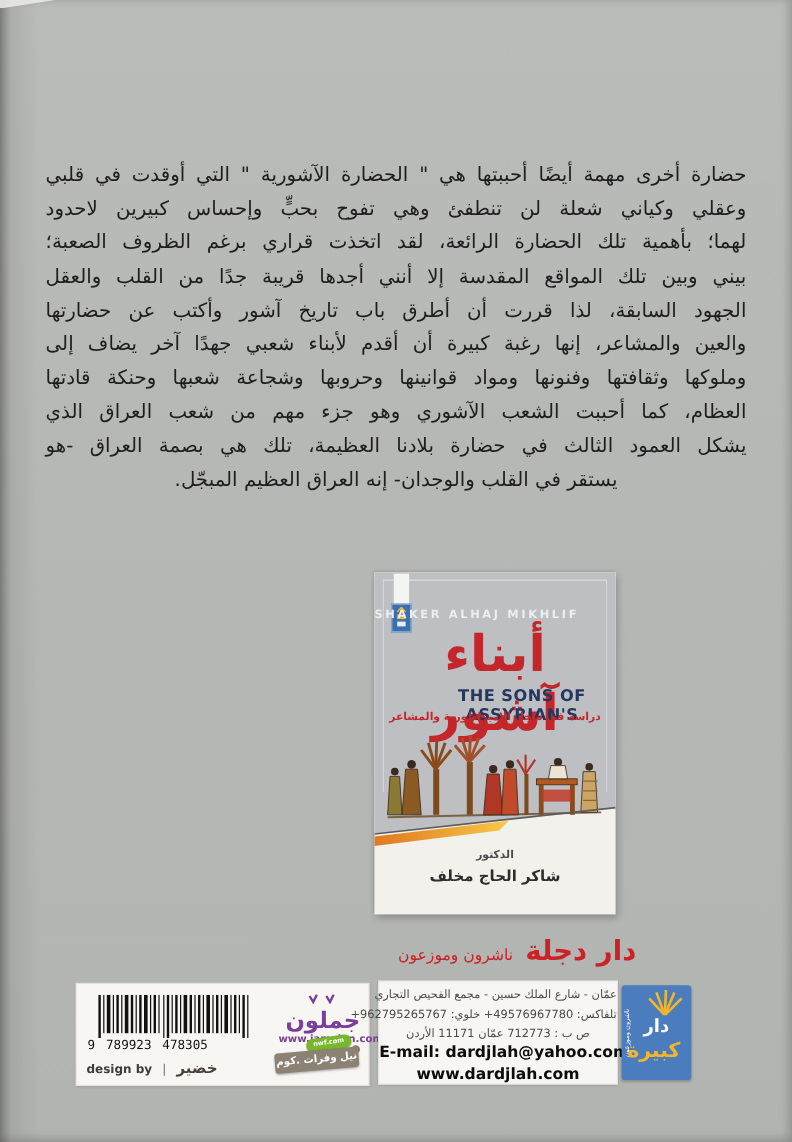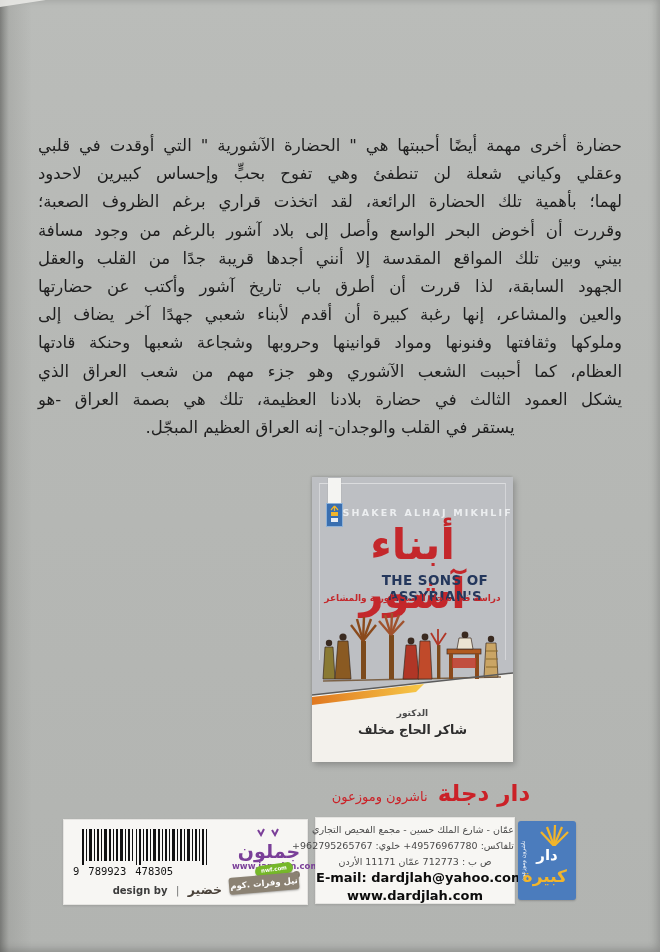--- a/index.html
+++ b/index.html
@@ -40,21 +40,21 @@
   }
   .cover-faint-border {
     position:absolute; left:7px; top:6px; right:7px; height:62%;
     border-top:1px solid rgba(255,255,255,.45);
     border-left:1px solid rgba(255,255,255,.35);
     border-right:1px solid rgba(255,255,255,.35);
   }
   .ribbon { position:absolute; left:16px; top:1px; width:13px; height:26px; background:#f4f4f2; box-shadow:0 0 1px rgba(0,0,0,.2); }
   .ribbon-logo { position:absolute; left:14px; top:26px; width:17px; height:24px; background:#3a6fb0; border:1px solid #8fb2d8; }
   .cover-author-en {
-    position:absolute; left:0; right:0; top:30px; text-align:right;
+    position:absolute; left:0; right:0; top:30px; text-align:left;
     color:#eceef0; font-size:9.5px; letter-spacing:2.2px; font-weight:bold;
   }
   .cover-title-ar {
     position:absolute; left:0; right:0; top:43px; text-align:center; direction:rtl;
     color:#c4272b; font-size:42px; font-weight:bold;
   }
   .cover-title-en {
     position:absolute; left:0; right:0; top:95px; text-align:center;
     color:#24375c; font-size:13.5px; font-weight:bold; letter-spacing:.4px;padding-left:45px;
   }
@@ -91,21 +91,21 @@
 
   
   .barcode { position:absolute; left:8px; top:9px; width:142px; height:50px; }
   .barcode svg { display:block; }
   .barcode-digits {
     position:absolute; left:0; top:36px; width:142px; display:flex;
     font-family:"DejaVu Sans Mono", monospace; font-size:10.5px; color:#111;
     justify-content:flex-start; gap:9px; padding-left:1px; background:transparent;
   }
   .designby {
-    position:absolute; left:8px; top:62px; width:150px; text-align:right;
+    position:absolute; left:8px; top:62px; width:150px; text-align:left;
     color:#3c3c3c; font-size:10px; font-weight:bold;
   }
   .designby .sep { margin:0 5px; color:#6b6b6b; font-weight:normal; }
   .designby .designer { font-size:12.5px; color:#4a423a; direction:rtl; }
 
   
   .jamalon { position:absolute; left:168px; top:2px; width:74px; text-align:center; color:#7a3f98; }
   .jam-marks { height:10px; }
   .jam-name { font-size:19px; font-weight:bold; direction:rtl; line-height:20px; }
   .jam-url { font-size:8.5px; font-weight:bold; }
@@ -162,21 +162,20 @@
 <body>
 
 <div class="page">
   <div class="spine-shadow"></div>
   <div class="corner-sliver"></div>
 
   <div class="blurb">
     <div class="blurb-line">حضارة أخرى مهمة أيضًا أحببتها هي " الحضارة الآشورية " التي أوقدت في قلبي</div>
     <div class="blurb-line">وعقلي وكياني شعلة لن تنطفئ وهي تفوح بحبٍّ وإحساس كبيرين لاحدود</div>
     <div class="blurb-line">لهما؛ بأهمية تلك الحضارة الرائعة، لقد اتخذت قراري برغم الظروف الصعبة؛</div>
-    <div class="blurb-line">وقررت أن أخوض البحر الواسع وأصل إلى بلاد آشور بالرغم من وجود مسافة</div>
     <div class="blurb-line">بيني وبين تلك المواقع المقدسة إلا أنني أجدها قريبة جدًا من القلب والعقل</div>
     <div class="blurb-line">الجهود السابقة، لذا قررت أن أطرق باب تاريخ آشور وأكتب عن حضارتها</div>
     <div class="blurb-line">والعين والمشاعر، إنها رغبة كبيرة أن أقدم لأبناء شعبي جهدًا آخر يضاف إلى</div>
     <div class="blurb-line">وملوكها وثقافتها وفنونها ومواد قوانينها وحروبها وشجاعة شعبها وحنكة قادتها</div>
     <div class="blurb-line">العظام، كما أحببت الشعب الآشوري وهو جزء مهم من شعب العراق الذي</div>
     <div class="blurb-line">يشكل العمود الثالث في حضارة بلادنا العظيمة، تلك هي بصمة العراق -هو</div>
     <div class="blurb-line last">يستقر في القلب والوجدان- إنه العراق العظيم المبجّل.</div>
   </div>
 
   <div class="cover">

